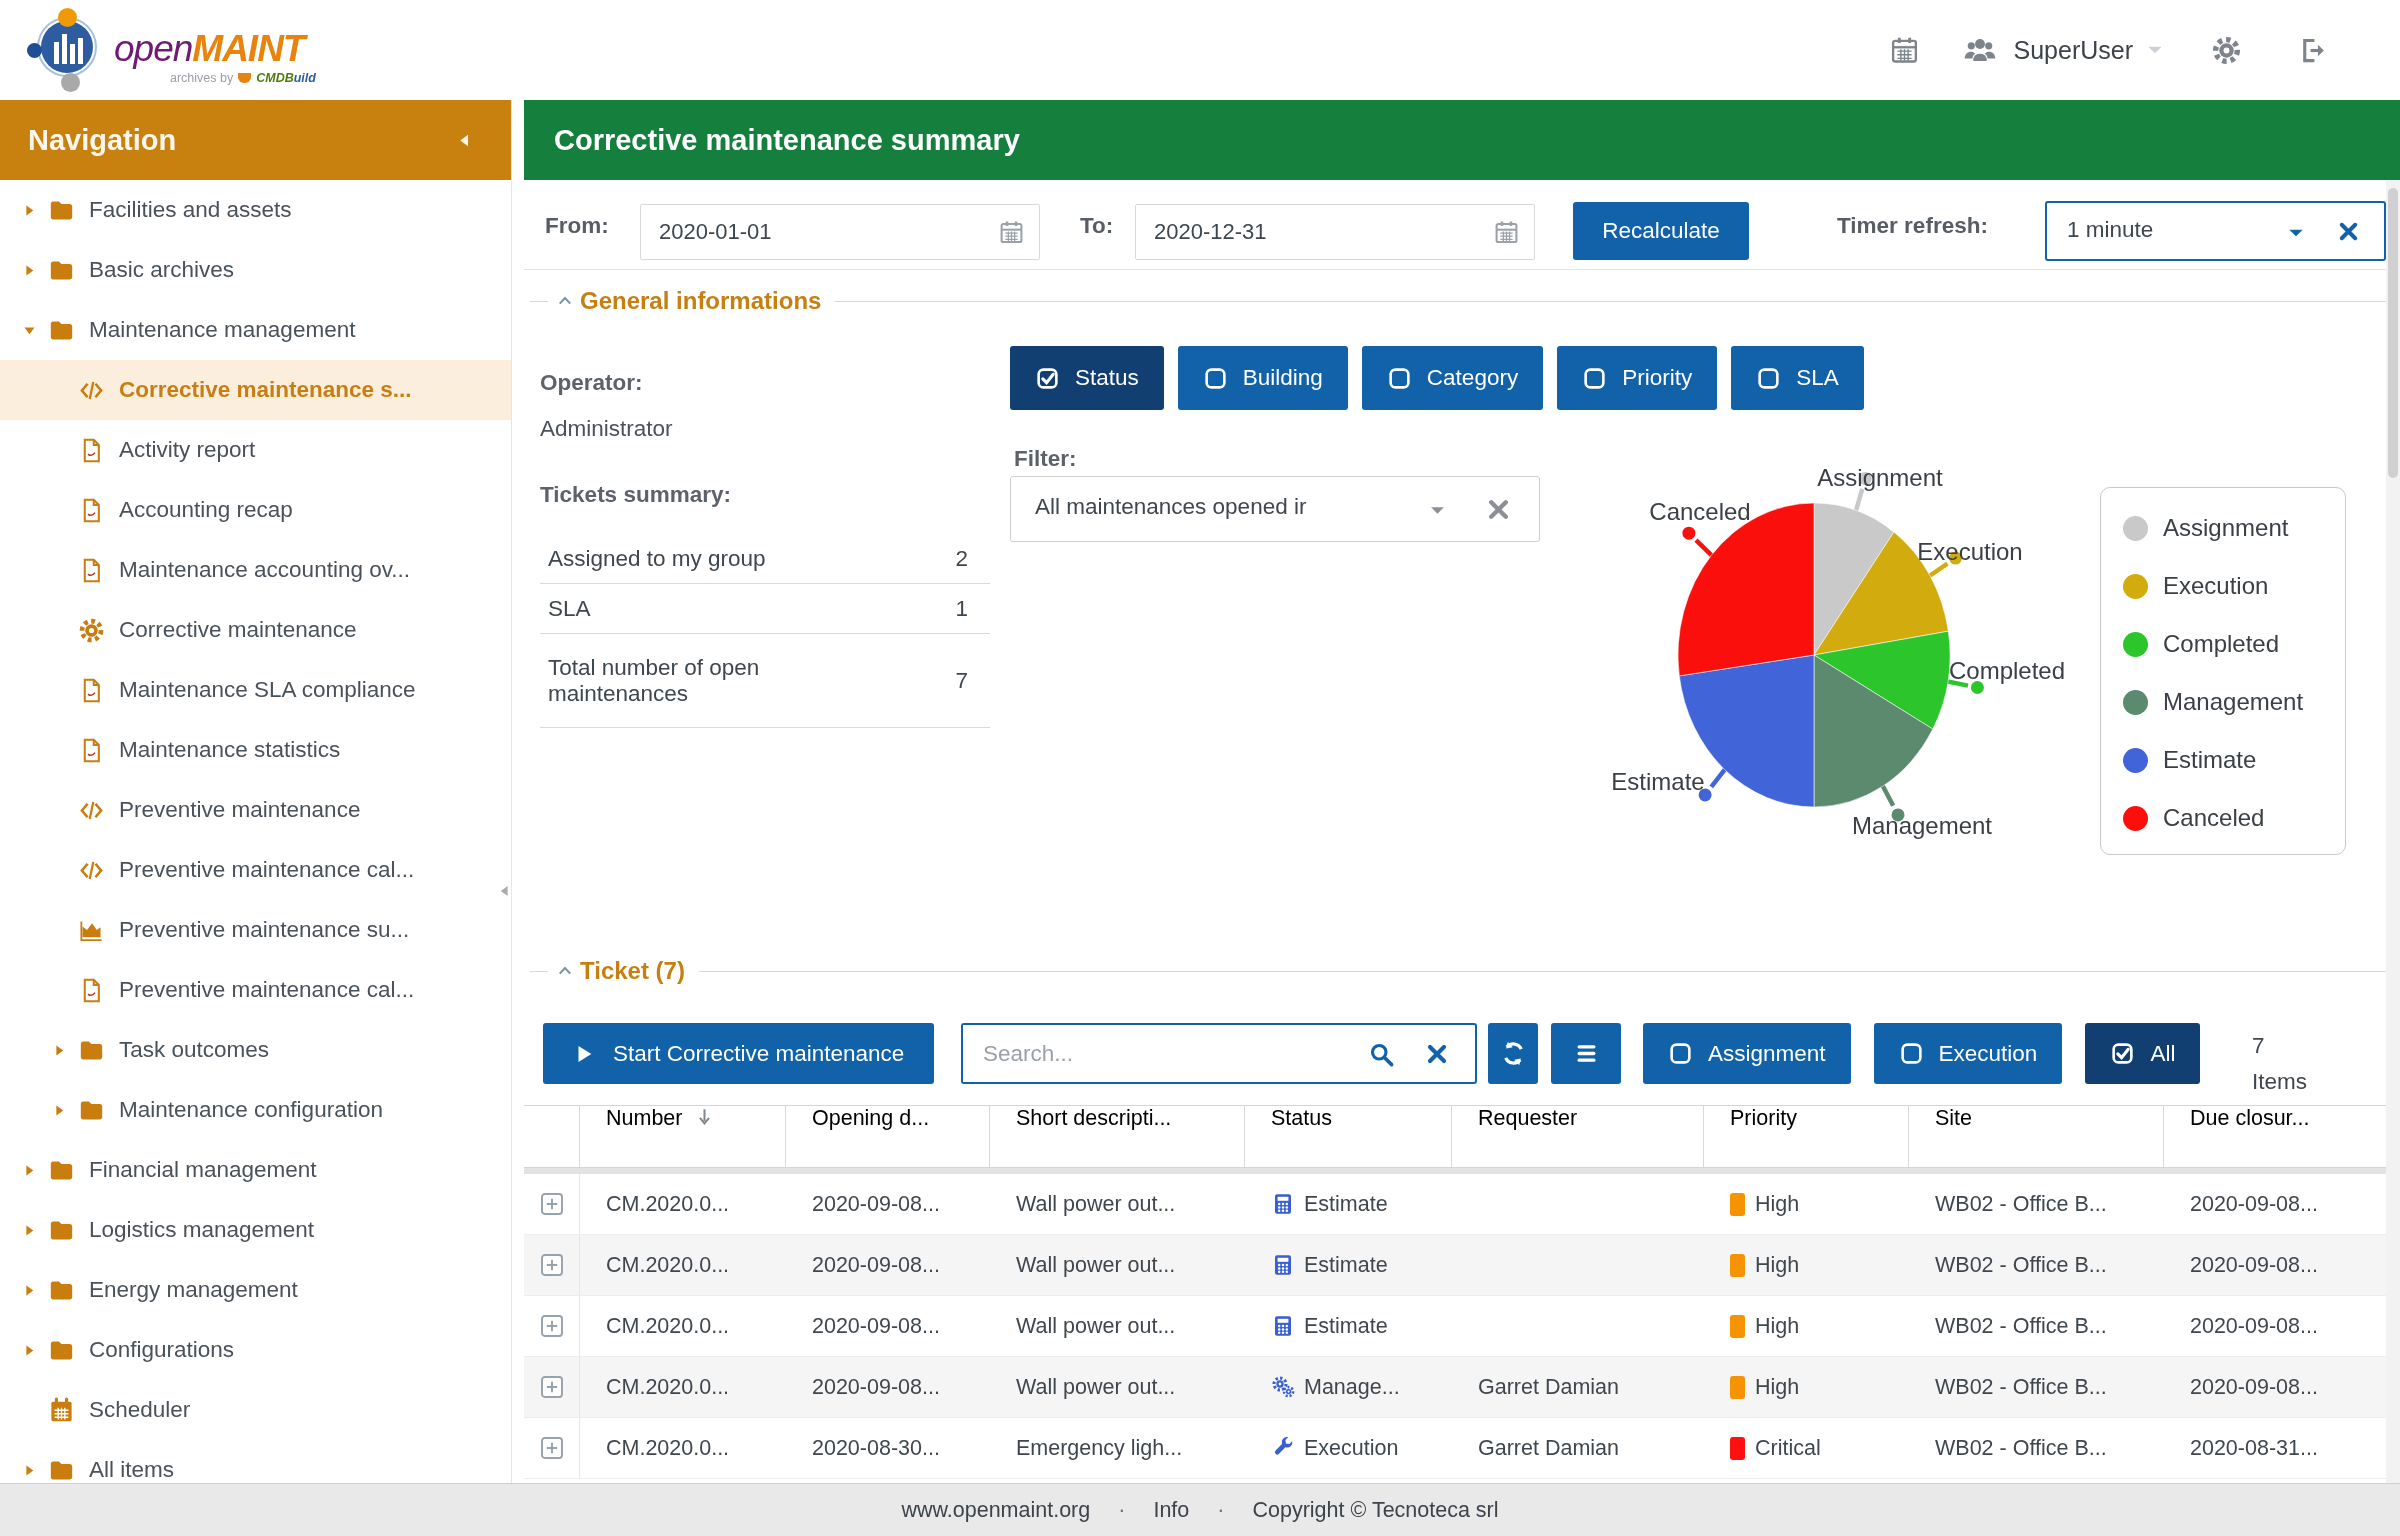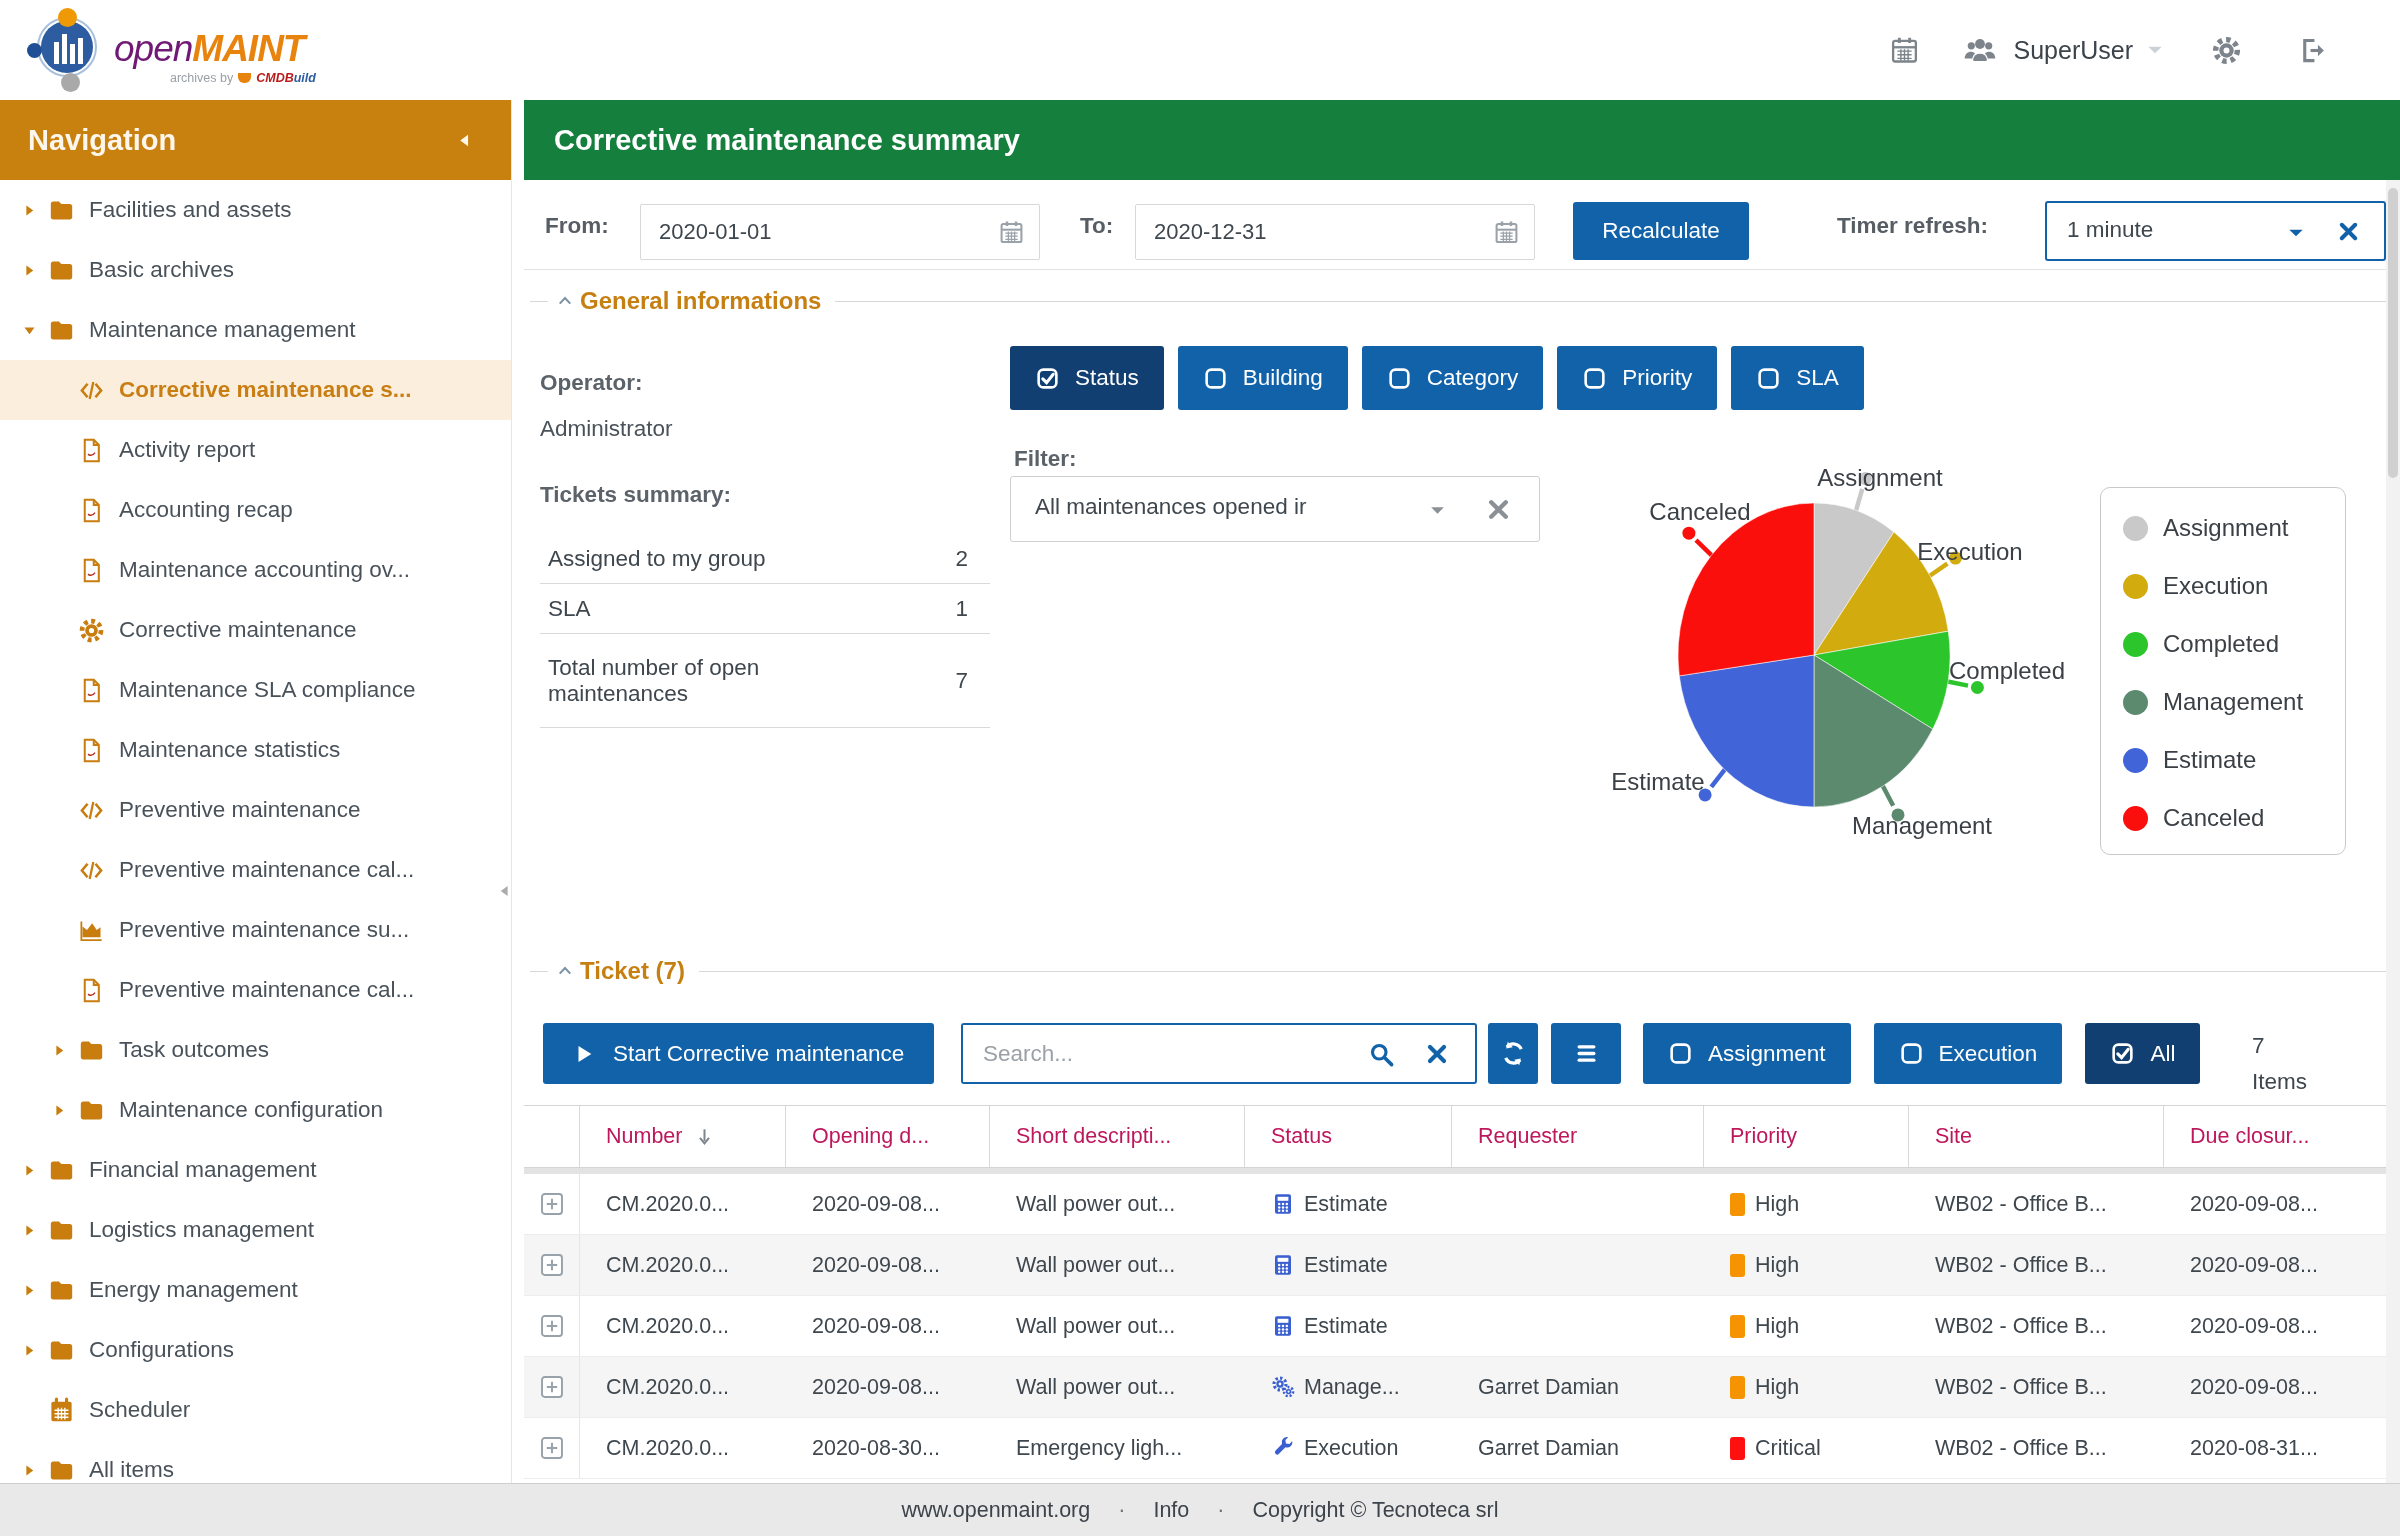--- a/index.html
+++ b/index.html
@@ -21,21 +21,21 @@
   .mark .dot{position:absolute;border-radius:50%;}
   .mark .dot-o{left:32px;top:0;width:19px;height:19px;background:#ef9906;}
   .mark .dot-g{left:35px;bottom:0;width:19px;height:19px;background:#a9a9a9;}
   .mark .dot-b{left:1px;top:35px;width:15px;height:15px;background:#1d4e96;}
   .brand-text{padding-top:20px;margin-left:2px;}
   .brand-line{font-size:37px;font-style:italic;letter-spacing:-1px;}
   .bo{color:#701a75;}
   .bm{color:#e8830d;font-weight:bold;}
   .powered{margin-top:1px;padding-left:56px;font-size:12.5px;color:#9aa0a6;display:flex;align-items:center;gap:5px;}
   .cup{width:13px;height:10px;border-radius:0 0 6px 6px;background:#e8830d;position:relative;}
-  .cmdb b{color:#b91c1c;font-weight:bold;font-style:italic;}
+  .cmdb b{color:#4d7c0f;font-weight:bold;font-style:italic;}
   .cmdb i{color:#2d5da0;font-weight:bold;}
   .top-actions{position:absolute;right:72px;top:0;height:100px;display:flex;align-items:center;}
   .ticon{color:#7d848b;cursor:pointer;}
   .ticon svg{width:31px;height:31px;}
   .ticon.lg svg{width:36px;height:36px;}
   .user{display:flex;align-items:center;margin:0 46px 0 16px;cursor:pointer;}
   .user .uname{font-size:25px;color:#3c434a;}
   .user .uchev{color:#ccd1d6;margin-left:12px;}
   .user .uchev svg{width:20px;height:20px;}
   .gap42{margin-left:42px;}
@@ -130,21 +130,21 @@
   .sq-btn{position:absolute;top:753px;height:61px;display:flex;align-items:center;justify-content:center;}
   .sq-btn svg{width:27px;height:27px;}
   .toggle-btns{position:absolute;left:1119px;top:753px;display:flex;gap:23px;}
   .toggle-btns .cbtn{height:61px;}
   .items-count{position:absolute;left:1728px;top:758px;width:110px;height:64px;overflow:hidden;font-size:22.5px;color:#3f474e;line-height:36px;}
 
   
   .ttable{position:absolute;left:0;top:835px;width:1876px;}
   .trow{display:grid;grid-template-columns:56px 206px 204px 255px 207px 252px 205px 255px 236px;}
   .thead{border-top:1px solid #d5d5d5;border-bottom:1px solid #d5d5d5;height:63px;background:#fff;}
-  .thead .tc{border-right:1px solid #d9d9d9;display:flex;align-items:center;padding-left:26px;font-size:21.5px;color:#be185d;overflow:hidden;white-space:nowrap;}
+  .thead .tc{border-right:1px solid #d9d9d9;display:flex;align-items:flex-start;padding-left:26px;font-size:21.5px;color:#000000;overflow:hidden;white-space:nowrap;}
   .thead .tc:last-child{border-right:none;}
   .thead .sorti{color:#7f868d;margin-left:12px;}
   .thead .sorti svg{width:21px;height:21px;}
   .tstrip{height:6px;background:#e3e3e3;}
   .tbody .trow{height:61px;border-bottom:1px solid #ededed;background:#fff;}
   .tbody .trow.alt{background:#f5f5f5;}
   .tbody .tc{display:flex;align-items:center;padding-left:26px;font-size:21.5px;color:#3f474e;overflow:hidden;white-space:nowrap;}
   .tbody .tc.expand{justify-content:center;padding-left:0;border-right:1px solid #e6e6e6;color:#98a2aa;cursor:pointer;}
   .tbody .tc.expand svg{width:26px;height:26px;}
   .st-ic{color:#3a5fd0;margin-right:9px;flex:none;}

